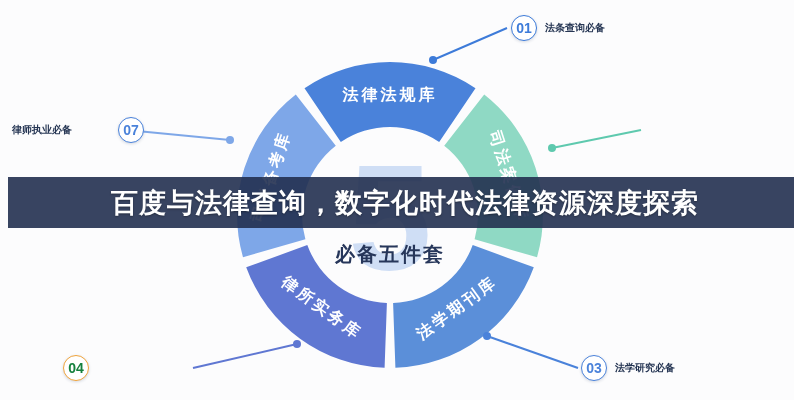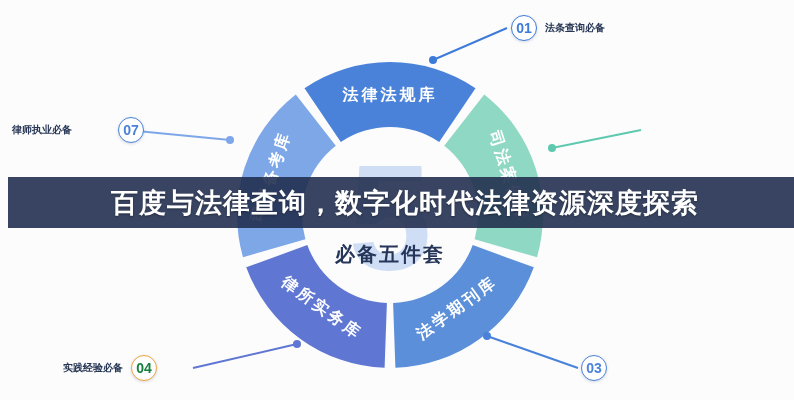--- a/index.html
+++ b/index.html
@@ -105,24 +105,24 @@
   </div>
 
   <div class="callout" style="left:511px; top:15px;">
     <div class="badge" style="border-color: rgb(61, 123, 217); color: rgb(61, 123, 217);">01</div>
     <div class="clabel">法条查询必备</div>
   </div>
 
 
   <div class="callout" style="left:581px; top:355px;">
     <div class="badge" style="border-color: rgb(74, 130, 218); color: rgb(74, 130, 218); text-align: center;">03</div>
+    <div class="clabel">法学研究必备</div>
   </div>
 
   <div class="callout" style="left:63px; top:355px;">
-    <div class="clabel">实践经验必备</div>
     <div class="badge" style="border-color: rgb(240, 164, 60); color: #15803d;">04</div>
   </div>
 
   <div class="callout" style="left:12px; top:117px;gap:46px;">
     <div class="clabel">律师执业必备</div>
     <div class="badge" style="border-color: rgb(74, 130, 218); color: rgb(74, 130, 218);">07</div>
   </div>
 
 </div>
 

